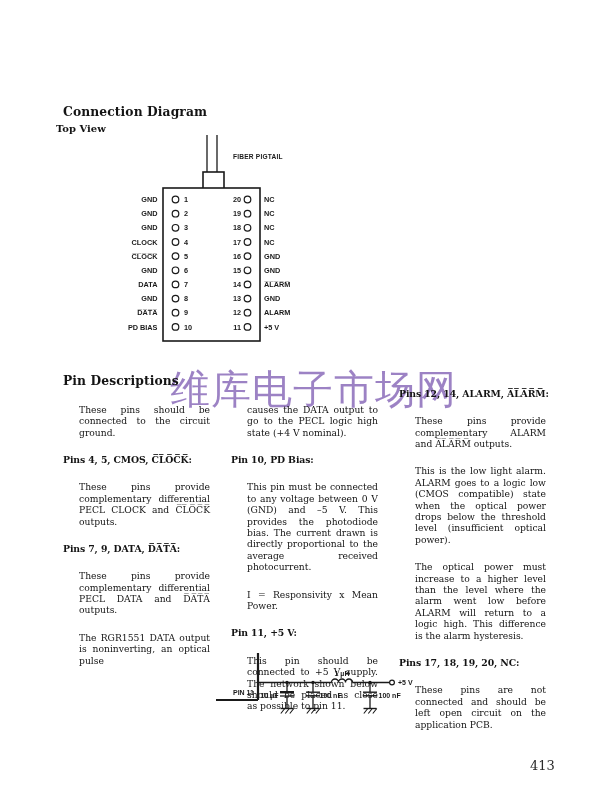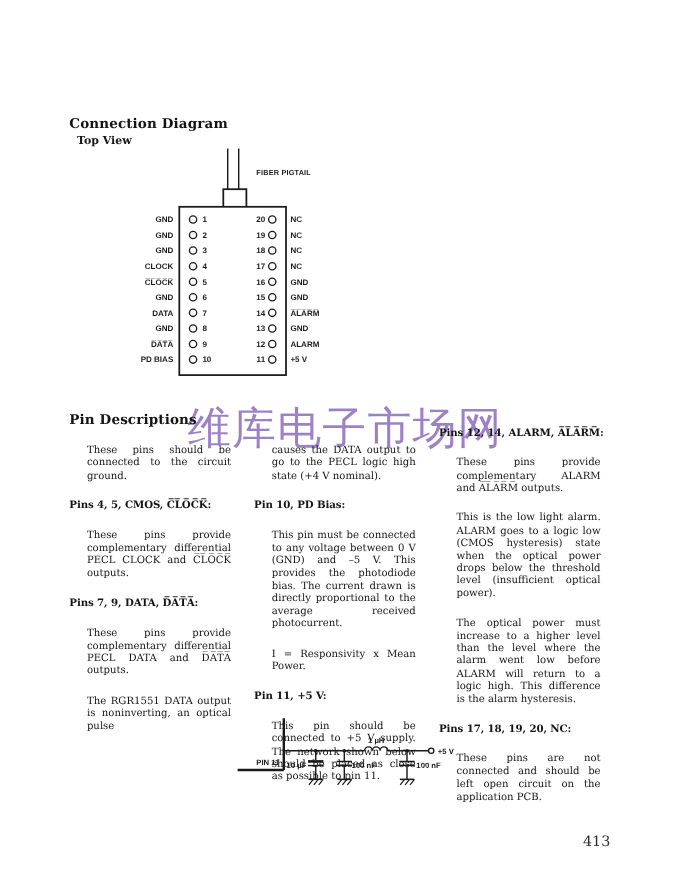--- a/index.html
+++ b/index.html
@@ -38,21 +38,21 @@
   .plab{font-size:7.3px;}
   .clabel{font-family:"Liberation Sans",sans-serif;font-weight:bold;font-size:7px;fill:#1a1a1a;}
   .dot{fill:#1a1a1a;stroke:none;}
 </style>
 </head>
 <body>
 
 <div class="abs watermark" style="left:170px;top:362px;">维库电子市场网</div>
 
 <div class="abs h1" style="left:63px;top:104px;">Connection Diagram</div>
-<div class="abs h2" style="left:70px;top:123px;">Top View</div>
+<div class="abs h2" style="left:56px;top:123px;">Top View</div>
 
 <svg class="abs" style="left:0;top:130px;" width="612" height="225" viewBox="0 0 612 225">
 
   <g>
     <line class="stroke" stroke-width="1.3" x1="207" y1="5" x2="207" y2="42"></line>
     <line class="stroke" stroke-width="1.3" x1="217" y1="5" x2="217" y2="42"></line>
     <rect class="pkg" stroke-width="1.4" x="203" y="42" width="21" height="18"></rect>
   </g>
   <text class="dlabel" x="233" y="29">FIBER PIGTAIL</text>
 
@@ -148,21 +148,21 @@
   <div class="sub">Pin 10, PD Bias:</div>
   <p>This pin must be connected to any voltage between 0 V (GND) and –5 V. This provides the photo­diode bias. The current drawn is directly proportional to the average received photocurrent.</p>
   <p>I = Responsivity x Mean Power.</p>
   <div class="sub">Pin 11, +5 V:</div>
   <p>This pin should be connected to +5 V supply. The network shown below should be placed as close as possible to pin 11.</p>
 </div>
 
 <div class="col" style="left:399px;">
   <div class="sub first">Pins 12, 14, ALARM, A̅L̅A̅R̅M̅:</div>
   <p>These pins provide complemen­tary ALARM and A̅L̅A̅R̅M̅ outputs.</p>
-  <p class="gap">This is the low light alarm. ALARM goes to a logic low (CMOS hysteresis) state when the optical power drops below the threshold level (insufficient optical power).</p>
+  <p class="gap">This is the low light alarm. ALARM goes to a logic low (CMOS compatible) state when the optical power drops below the threshold level (insufficient optical power).</p>
   <p class="gap">The optical power must increase to a higher level than the level where the alarm went low before ALARM will return to a logic high. This difference is the alarm hysteresis.</p>
   <div class="sub">Pins 17, 18, 19, 20, NC:</div>
   <p>These pins are not connected and should be left open circuit on the application PCB.</p>
 </div>
 
 <svg class="abs" style="left:0;top:645px;" width="612" height="95" viewBox="0 0 612 95">
 
   <g>
     <path class="stroke" stroke-width="2.2" d="M258,8 L258,55 M216,55 L258,55"></path>
   </g>

